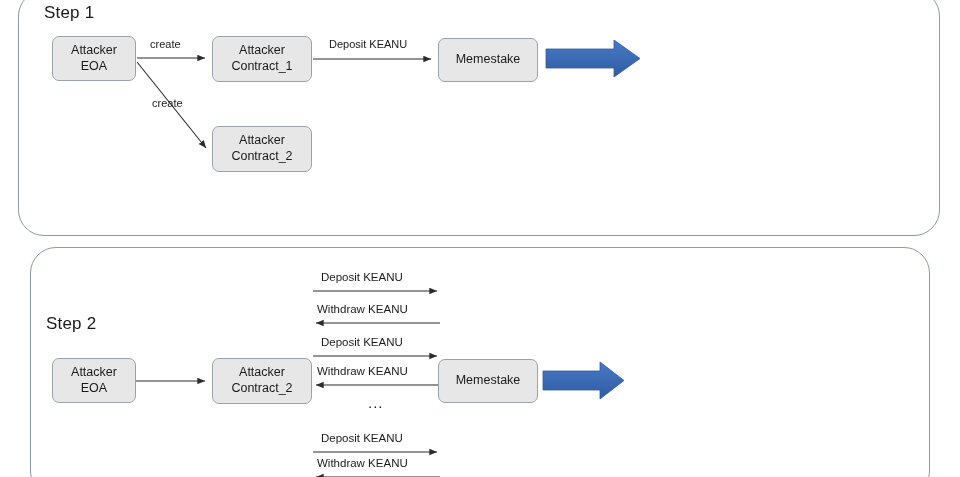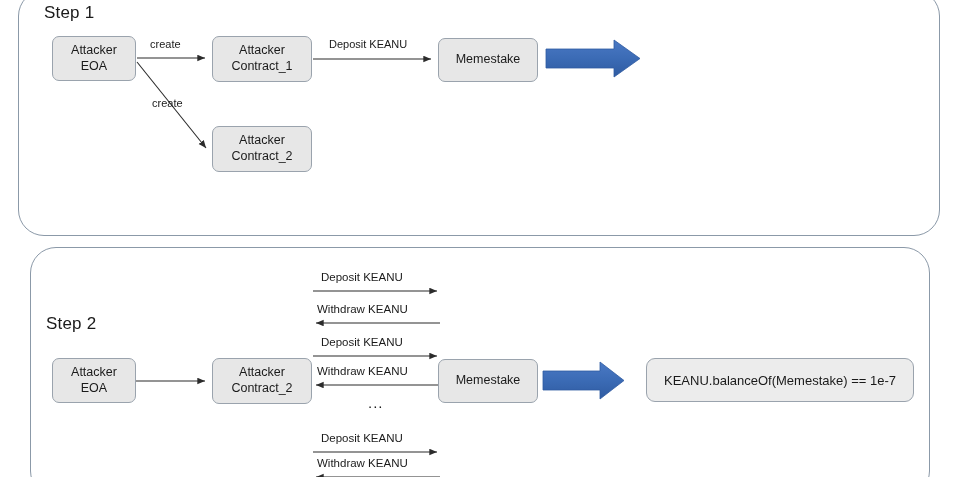--- a/index.html
+++ b/index.html
@@ -214,17 +214,14 @@
   </div>
 
   <div class="edge-label small" style="left:321px; top:271px;">Deposit KEANU</div>
   <div class="edge-label small" style="left:317px; top:303px;">Withdraw KEANU</div>
   <div class="edge-label small" style="left:321px; top:336px;">Deposit KEANU</div>
   <div class="edge-label small" style="left:317px; top:365px;">Withdraw KEANU</div>
   <div class="ellipsis" style="left:368px; top:394px;">...</div>
   <div class="edge-label small" style="left:321px; top:432px;">Deposit KEANU</div>
   <div class="edge-label small" style="left:317px; top:457px;">Withdraw KEANU</div>
 
-  <div class="result-box" style="left:646px; top:358px; width:268px; height:44px;">
-    <span>KEANU.balanceOf(Memestake) == 1e-7</span>
-  </div>
 
 </div>
 
 </body></html>

